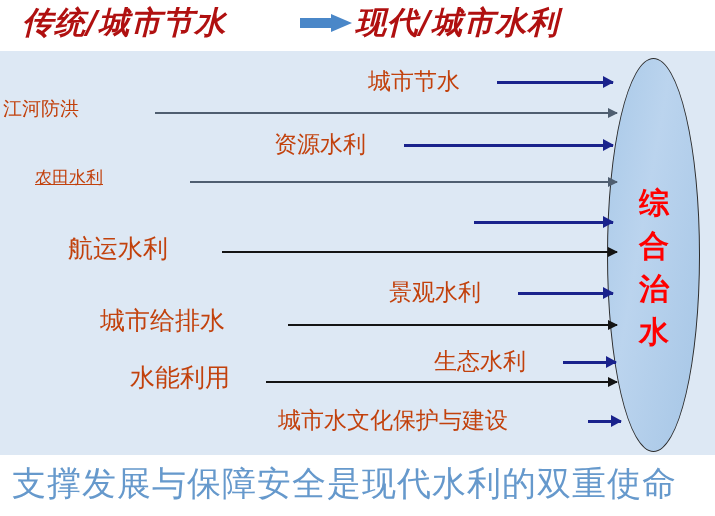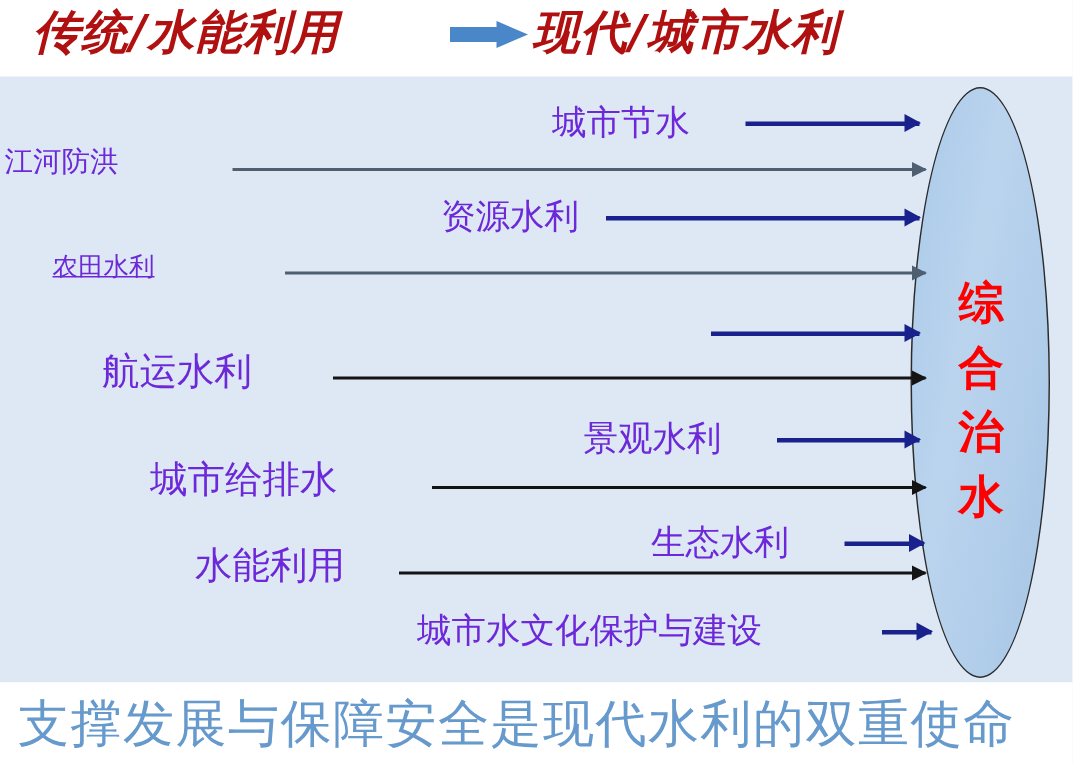--- a/index.html
+++ b/index.html
@@ -93,21 +93,21 @@
     line-height: 43px;
     color: #FF0000;
     letter-spacing: 0px;
   }
   #hub-label span { display: block; }
 
   
   .flow-label {
     position: absolute;
     white-space: nowrap;
-    color: #6d28d9;
+    color: #c2410c;
     font-family: "Liberation Serif", "DejaVu Serif", serif;
     font-size: 23px;
     line-height: 28px;
   }
 
   .arrow {
     position: absolute;
     height: 0;
   }
   .arrow .line {
@@ -156,21 +156,21 @@
     line-height: 46px;
     color: #6699CC;
     white-space: nowrap;
     letter-spacing: 1px;
   }
 </style>
 </head>
 <body>
 
 <div id="title-bar">
-  <div class="title-text" id="title-left">传统/水能利用</div>
+  <div class="title-text" id="title-left">传统/城市节水</div>
 
   <div id="title-arrow">
     <div class="shaft"></div>
     <div class="head"></div>
   </div>
 
   <div class="title-text" id="title-right">现代/城市水利</div>
 </div>
 
 <div id="panel">
@@ -188,21 +188,21 @@
     <div class="line"></div>
     <div class="tip"></div>
   </div>
 
   <div class="flow-label" style="left:3px; top:44px; font-size:19px;">江河防洪</div>
   <div class="arrow gray thin" style="left:155px; top:62px; width:462px;">
     <div class="line"></div>
     <div class="tip"></div>
   </div>
 
-  <div class="flow-label" style="left:274px; top:80px;margin-left:20px;">资源水利</div>
+  <div class="flow-label" style="left:274px; top:80px;">资源水利</div>
   <div class="arrow navy" style="left:404px; top:94px; width:209px;">
     <div class="line"></div>
     <div class="tip"></div>
   </div>
 
   <div class="flow-label" style="left:35px; top:113px; font-size:17px;text-decoration:underline;">农田水利</div>
   <div class="arrow gray thin" style="left:190px; top:131px; width:427px;">
     <div class="line"></div>
     <div class="tip"></div>
   </div>

